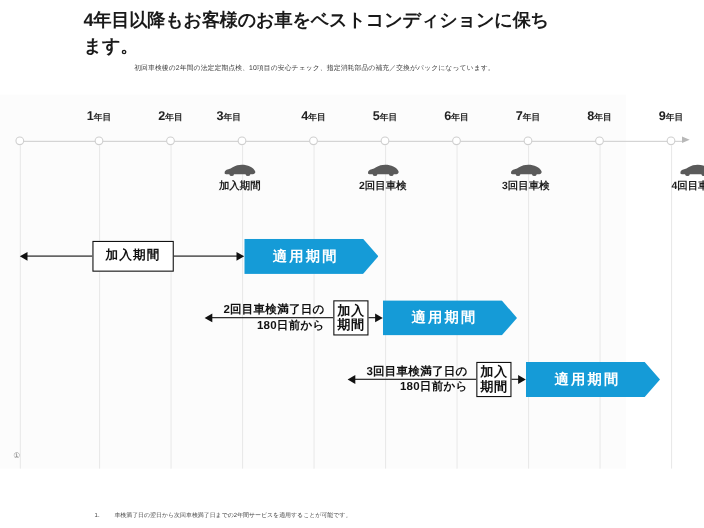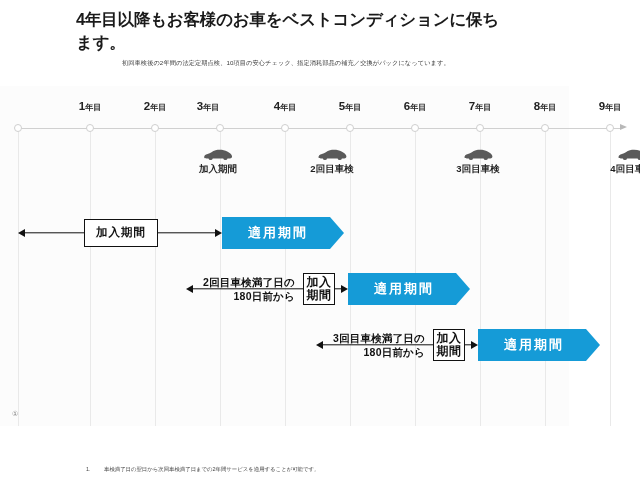--- a/index.html
+++ b/index.html
@@ -161,21 +161,21 @@
       </div>
     <div id="cars">
         <div class="car-group" style="left: 218px; top: 62px;">
           <svg class="car-icon" width="30" height="13" viewBox="0 0 30 13">
 <path d="M1.2 9.6 C1.0 7.6 2.2 6.4 4.6 5.9 C7.6 5.3 9.4 3.0 12.6 2.2 C16.2 1.3 21.0 1.6 24.2 3.4 C26.6 4.7 28.6 6.2 29.0 8.0 C29.3 9.4 28.4 10.3 26.8 10.4 L3.6 10.5 C2.1 10.5 1.3 10.3 1.2 9.6 Z" fill="#5a5a5a"></path>
 <ellipse cx="7.6" cy="10.6" rx="2.0" ry="1.5" fill="#5a5a5a"></ellipse>
 <ellipse cx="22.4" cy="10.6" rx="2.0" ry="1.5" fill="#5a5a5a"></ellipse>
 </svg>
           <div class="car-label">加入期間</div>
         </div>
-        <div class="car-group" style="left: 332px; top: 62px;">
+        <div class="car-group" style="left: 348px; top: 62px;">
           <svg class="car-icon" width="30" height="13" viewBox="0 0 30 13">
 <path d="M1.2 9.6 C1.0 7.6 2.2 6.4 4.6 5.9 C7.6 5.3 9.4 3.0 12.6 2.2 C16.2 1.3 21.0 1.6 24.2 3.4 C26.6 4.7 28.6 6.2 29.0 8.0 C29.3 9.4 28.4 10.3 26.8 10.4 L3.6 10.5 C2.1 10.5 1.3 10.3 1.2 9.6 Z" fill="#5a5a5a"></path>
 <ellipse cx="7.6" cy="10.6" rx="2.0" ry="1.5" fill="#5a5a5a"></ellipse>
 <ellipse cx="22.4" cy="10.6" rx="2.0" ry="1.5" fill="#5a5a5a"></ellipse>
 </svg>
           <div class="car-label">2回目車検</div>
         </div>
         <div class="car-group" style="left: 478px; top: 62px;">
           <svg class="car-icon" width="30" height="13" viewBox="0 0 30 13">
 <path d="M1.2 9.6 C1.0 7.6 2.2 6.4 4.6 5.9 C7.6 5.3 9.4 3.0 12.6 2.2 C16.2 1.3 21.0 1.6 24.2 3.4 C26.6 4.7 28.6 6.2 29.0 8.0 C29.3 9.4 28.4 10.3 26.8 10.4 L3.6 10.5 C2.1 10.5 1.3 10.3 1.2 9.6 Z" fill="#5a5a5a"></path>

